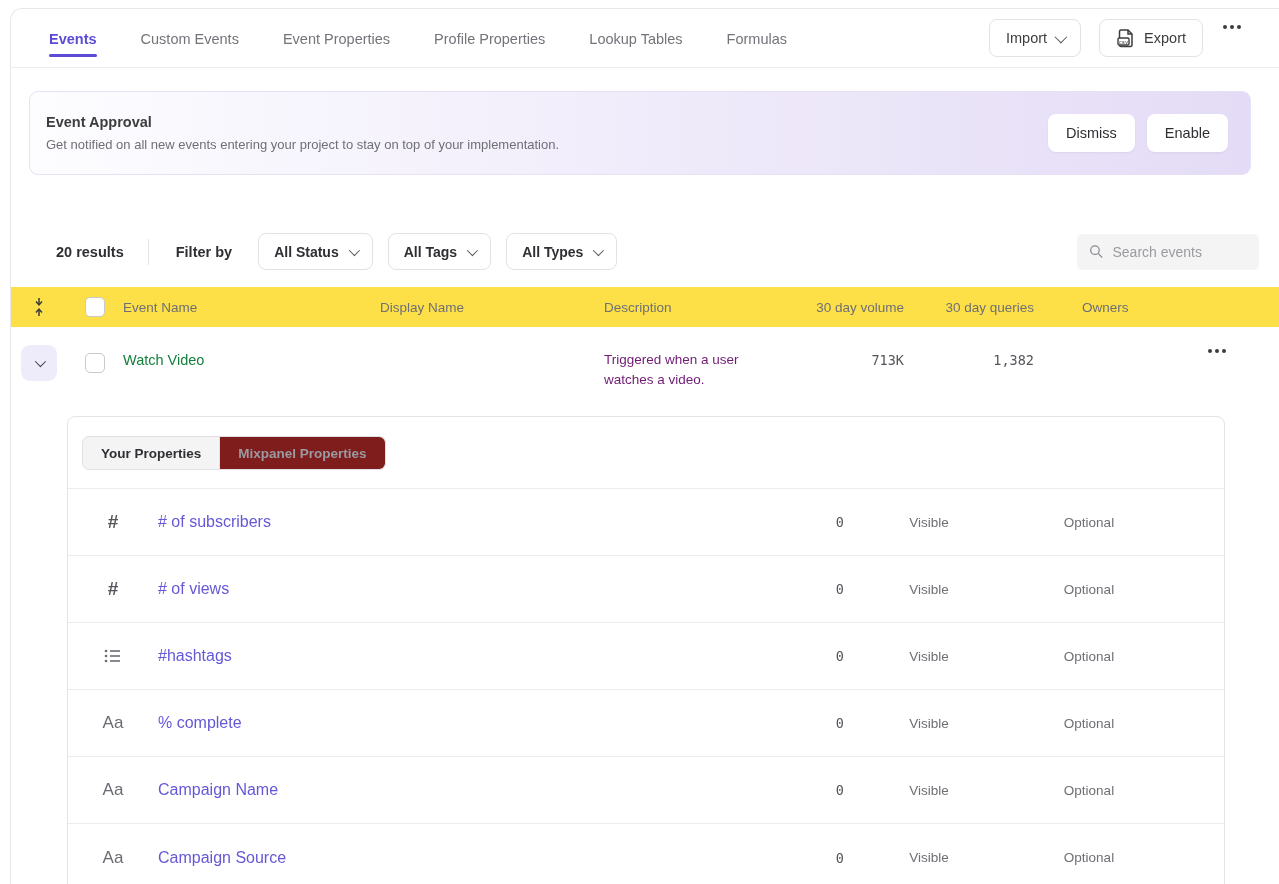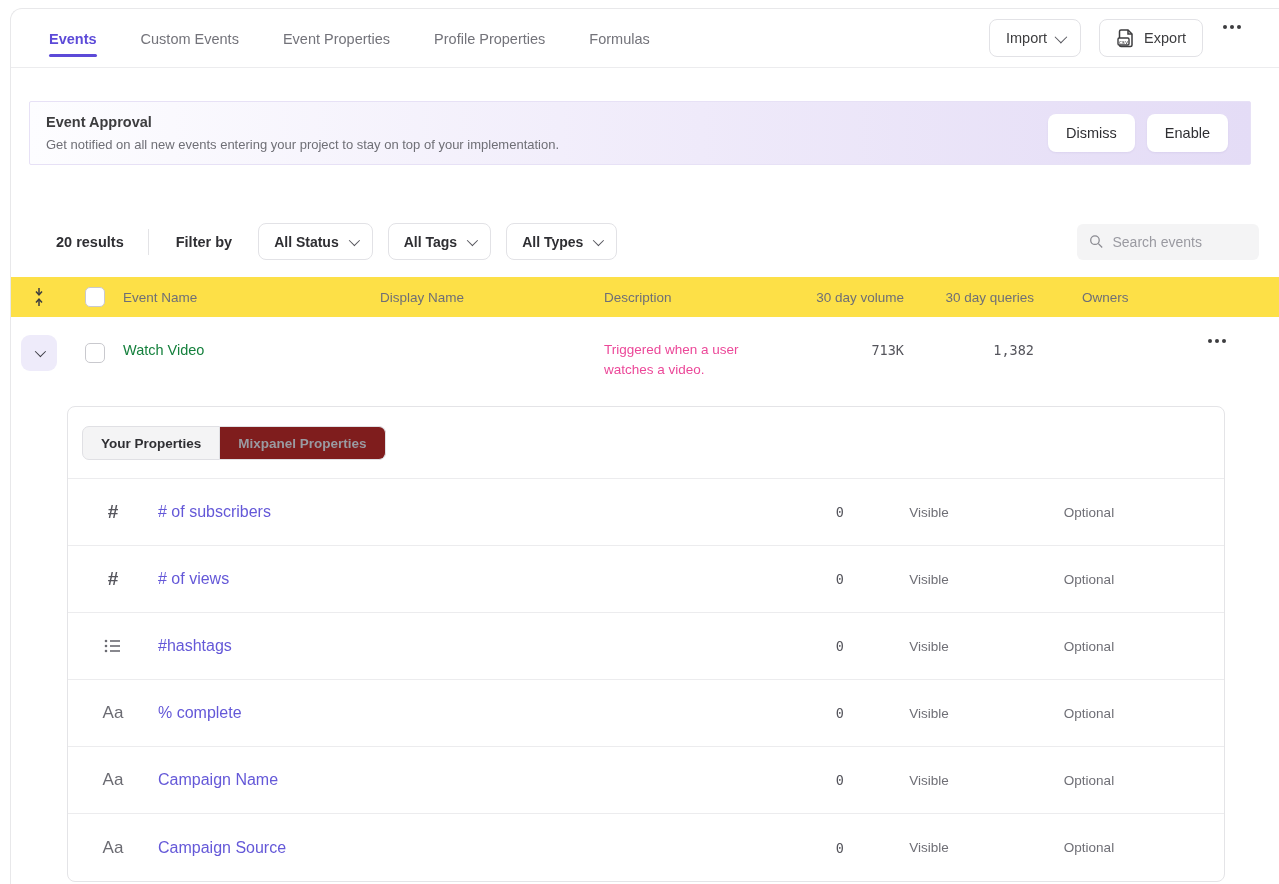--- a/index.html
+++ b/index.html
@@ -14,21 +14,21 @@
   .tab { font-size:14.5px; color:#73737a; cursor:pointer; position:relative; padding:20px 0 18px; white-space:nowrap; }
   .tab.active { color:#5c4ad8; font-weight:bold; }
   .tab.active::after { content:""; position:absolute; left:0; right:0; bottom:8px; height:3px; border-radius:2px; background:#5c4ad8; }
   .top-actions { display:flex; align-items:flex-start; gap:18px; }
   .btn { display:inline-flex; align-items:center; gap:8px; background:#fff; border:1px solid #e2e2e6; border-radius:8px; height:38px; padding:0 16px; font-size:14.5px; color:#3d3d3f; cursor:pointer; font-family:inherit; }
   .chev { width:9px; height:9px; border-right:1.6px solid #55555c; border-bottom:1.6px solid #55555c; transform:rotate(45deg) translateY(-2px); display:inline-block; }
   .dots3 { display:inline-flex; gap:3px; cursor:pointer; padding:6px 2px; }
   .dots3 i { width:4px; height:4px; border-radius:50%; background:#3d3d3f; display:block; }
 
   
-  .banner { margin:33px 28px 0 18px; height:64px; border-radius:2px; border:1px solid #e7e1f6;
+  .banner { margin:23px 28px 0 18px; height:84px; border-radius:9px; border:1px solid #e7e1f6;
             background:linear-gradient(90deg,#fdfdff 0%, #efeafa 55%, #e4dcf6 100%);
             display:flex; align-items:center; padding:0 22px 0 16px; }
   .banner-text { flex:1; }
   .banner-title { font-size:14.5px; font-weight:bold; color:#3d3d3f; margin-bottom:7px; }
   .banner-desc { font-size:13px; color:#6f6f76; }
   .banner-actions { display:flex; gap:12px; }
   .btn-plain { background:#fff; border:none; border-radius:8px; height:38px; padding:0 18px; font-size:14.5px; color:#2f2f33; cursor:pointer; font-family:inherit; box-shadow:0 1px 2px rgba(80,60,140,0.08); }
 
   
   .filter-row { display:flex; align-items:center; margin:58px 20px 0 45px; gap:0; }
@@ -47,21 +47,21 @@
   .thead .col-r { text-align:right; }
   .thead .col-owners { padding-left:48px; }
   .cell-center { display:flex; justify-content:center; align-items:center; }
   .checkbox { width:20px; height:20px; border:1px solid #c9c9ce; border-radius:5px; background:#fff; cursor:pointer; }
 
   .event-row { padding-top:10px; align-items:start; }
   .event-row .cell-center { padding-top:8px; }
   .expander { width:36px; height:36px; border-radius:9px; background:#eeebfa; border:none; display:flex; align-items:center; justify-content:center; cursor:pointer; }
   .expander .chev { width:8px; height:8px; border-color:#3c3c44; transform:rotate(45deg) translateY(-2px); }
   .event-name { font-size:14.5px; color:#15803d; padding-top:15px; cursor:pointer; }
-  .event-desc { font-size:13.5px; color:#ec4899; line-height:20px; padding-top:13px; width:160px; }
+  .event-desc { font-size:13.5px; color:#701a75; line-height:20px; padding-top:13px; width:160px; }
   .num { font-family:"DejaVu Sans Mono", monospace; font-size:13.5px; color:#55555c; }
   .col-r { text-align:right; }
   .event-row .num { padding-top:15px; }
   .row-more { justify-self:center; padding-top:12px; }
 
   
   .panel { margin:26px 54px 0 56px; border:1px solid #e4e4e7; border-radius:8px; background:#fff; }
   .ptabs { padding:19px 14px 18px 14px; border-bottom:1px solid #ececee; }
   .seg { display:inline-flex; }
   .seg-btn { height:34px; padding:0 18px; font-size:13.5px; border:1px solid #e0e0e4; background:#7f1d1d; color:#9a9aa1; cursor:pointer; display:flex; align-items:center; font-family:inherit; font-weight:bold; }
@@ -83,20 +83,21 @@
 
 <div class="page">
   <div class="app-card">
 
     <div class="topbar">
       <div class="tabs">
         <div class="tab active">Events</div>
         <div class="tab">Custom Events</div>
         <div class="tab">Event Properties</div>
         <div class="tab">Profile Properties</div>
+        <div class="tab">Lookup Tables</div>
         <div class="tab">Formulas</div>
       </div>
       <div class="top-actions">
         <button class="btn">
           <span>Import</span>
           <span class="chev"></span>
         </button>
         <button class="btn">
           <svg width="20" height="20" viewBox="0 0 20 20">
             <path d="M5 2 h7 l4 4 v11 a1.5 1.5 0 0 1 -1.5 1.5 h-9.5 a1.5 1.5 0 0 1 -1.5 -1.5 v-13.5 a1.5 1.5 0 0 1 1.5 -1.5 z" fill="none" stroke="#3d3d3f" stroke-width="1.5"></path>

